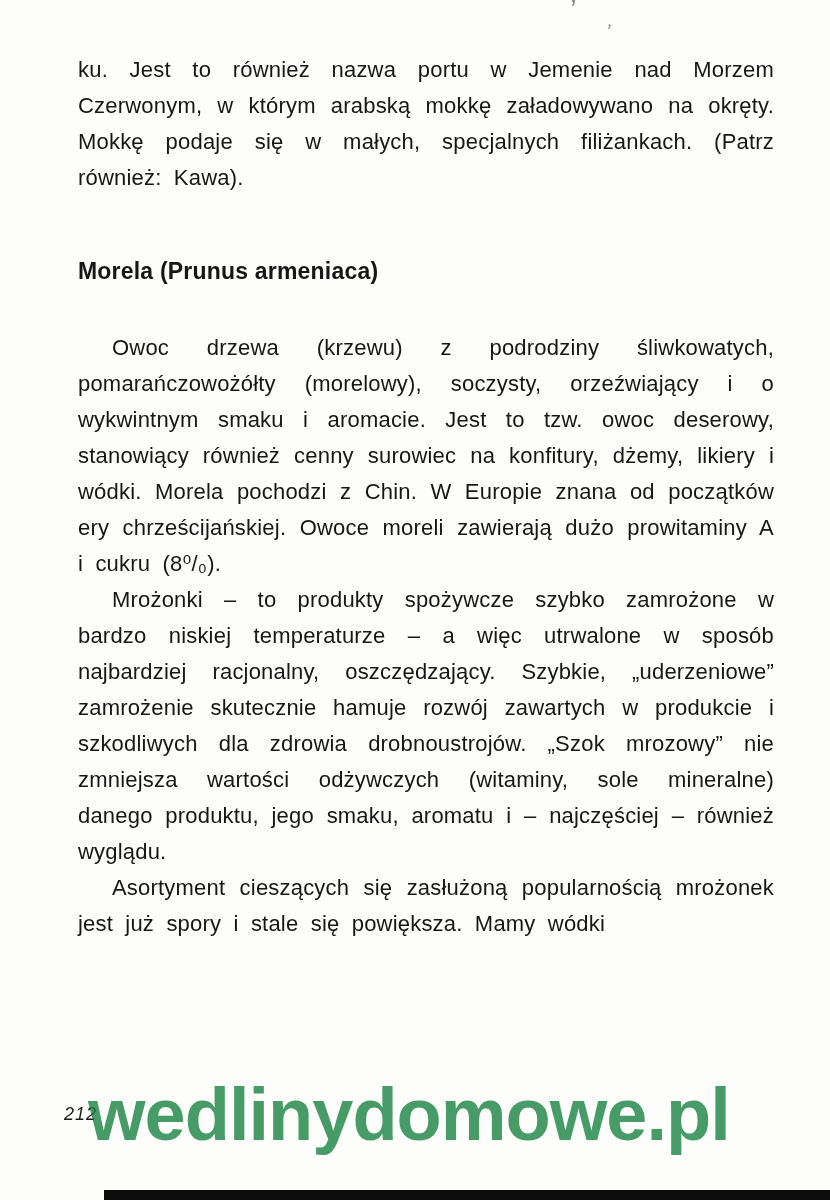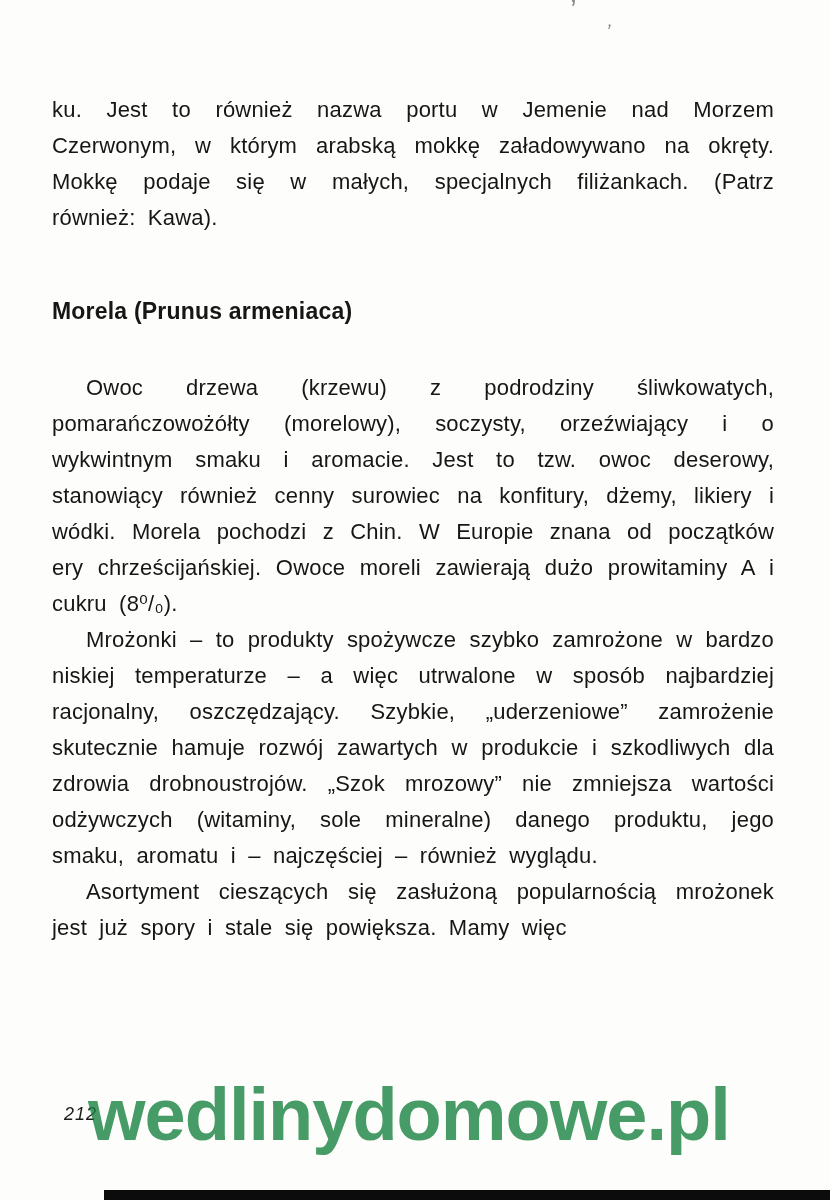--- a/index.html
+++ b/index.html
@@ -12,23 +12,22 @@
     width: 830px;
     height: 1200px;
     background: #fdfdfb;
     overflow: hidden;
     font-family: "Liberation Sans", "DejaVu Sans", sans-serif;
     color: #161616;
   }
   .text-block {
     position: absolute;
     top: 52px;
-    left: 52px;
+    left: 78px;
     right: 56px;
-    margin-top: 40px;
   }
   .para {
     margin: 0;
     font-size: 22px;
     line-height: 36px;
     text-align: justify;
     text-indent: 34px;
     word-spacing: 6px;
     letter-spacing: 0.2px;
   }
@@ -108,21 +107,21 @@
 
     <h2 class="heading">
       <span class="heading-bold">Morela</span><span class="heading-rest"> (Prunus armeniaca)</span>
     </h2>
 
     <p class="para">Owoc drzewa (krzewu) z podrodziny śliwkowatych, pomarańczowożółty (morelowy), soczysty, orzeźwiający i o wykwintnym smaku i aromacie. Jest to tzw. owoc deserowy, stanowiący również cenny surowiec na konfitury, dżemy, likiery i wódki. Morela pochodzi z Chin. W Europie znana od początków ery chrześcijańskiej. Owoce moreli zawierają dużo prowitaminy A i cukru (8⁰/₀).</p>
 
 
     <p class="para">Mrożonki – to produkty spożywcze szybko zamrożone w bardzo niskiej temperaturze – a więc utrwalone w sposób najbardziej racjonalny, oszczędzający. Szybkie, „uderzeniowe” zamrożenie skutecznie hamuje rozwój zawartych w produkcie i szkodliwych dla zdrowia drobnoustrojów. „Szok mrozowy” nie zmniejsza wartości odżywczych (witaminy, sole mineralne) danego produktu, jego smaku, aromatu i – najczęściej – również wyglądu.</p>
 
-    <p class="para">Asortyment cieszących się zasłużoną popularnością mrożonek jest już spory i stale się powiększa. Mamy więc</p>
+    <p class="para">Asortyment cieszących się zasłużoną popularnością mrożonek jest już spory i stale się powiększa. Mamy wódki</p>
 
   </div>
 
   <div class="page-number">212</div>
 
   <div class="watermark">wedlinydomowe.pl</div>
 
   <div class="scan-bar"></div>
 
 </div>

